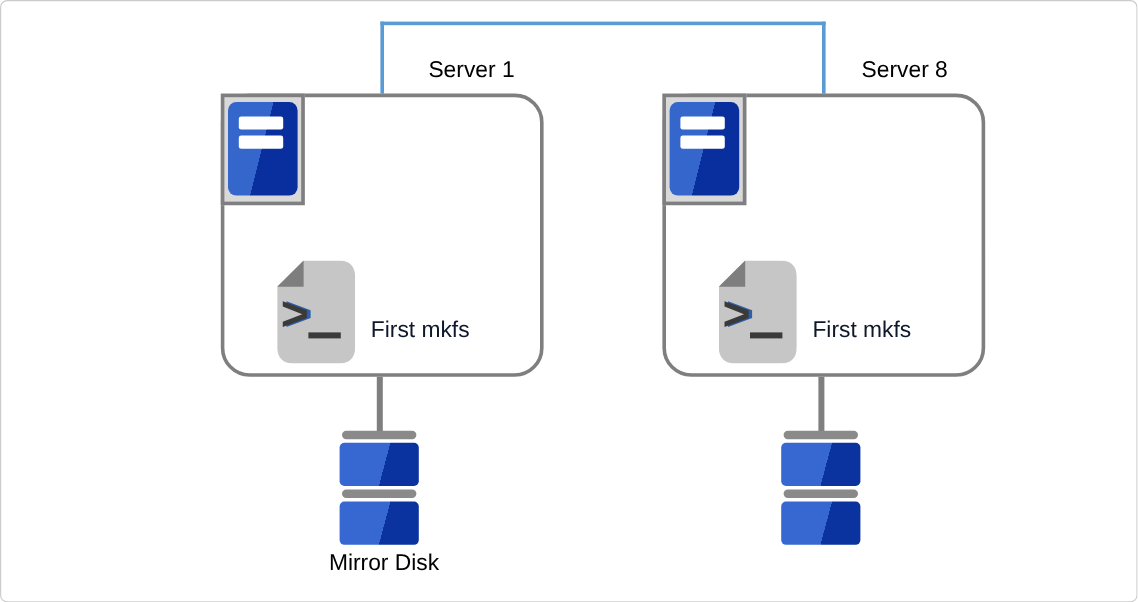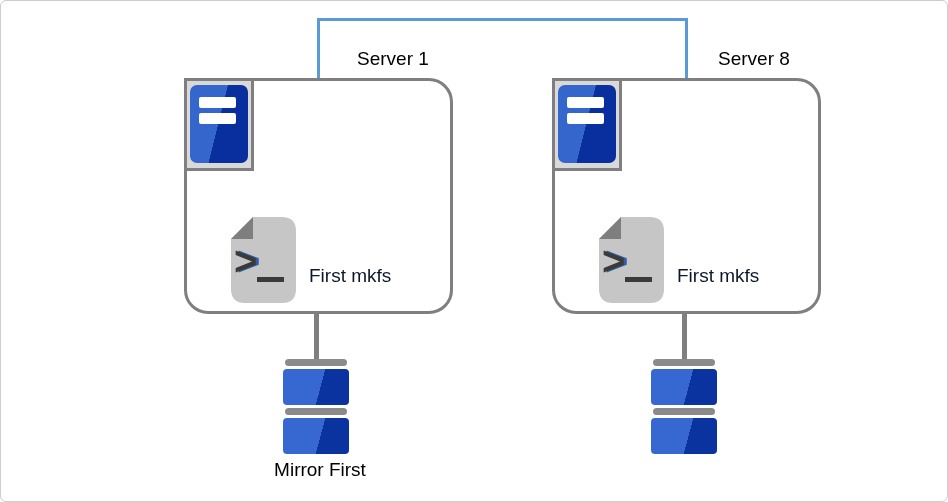--- a/index.html
+++ b/index.html
@@ -196,16 +196,16 @@
     <div class="disk-bar"></div>
     <div class="disk-platter"></div>
   </div>
   <div class="disk s2-disk">
     <div class="disk-bar"></div>
     <div class="disk-platter"></div>
     <div class="disk-bar"></div>
     <div class="disk-platter"></div>
   </div>
 
-  <div class="disk-label s1-disk-label">Mirror First</div>
+  <div class="disk-label s1-disk-label">Mirror Disk</div>
   <div class="disk-label s2-disk-label"></div>
 
 </div>
 
 </body></html>

